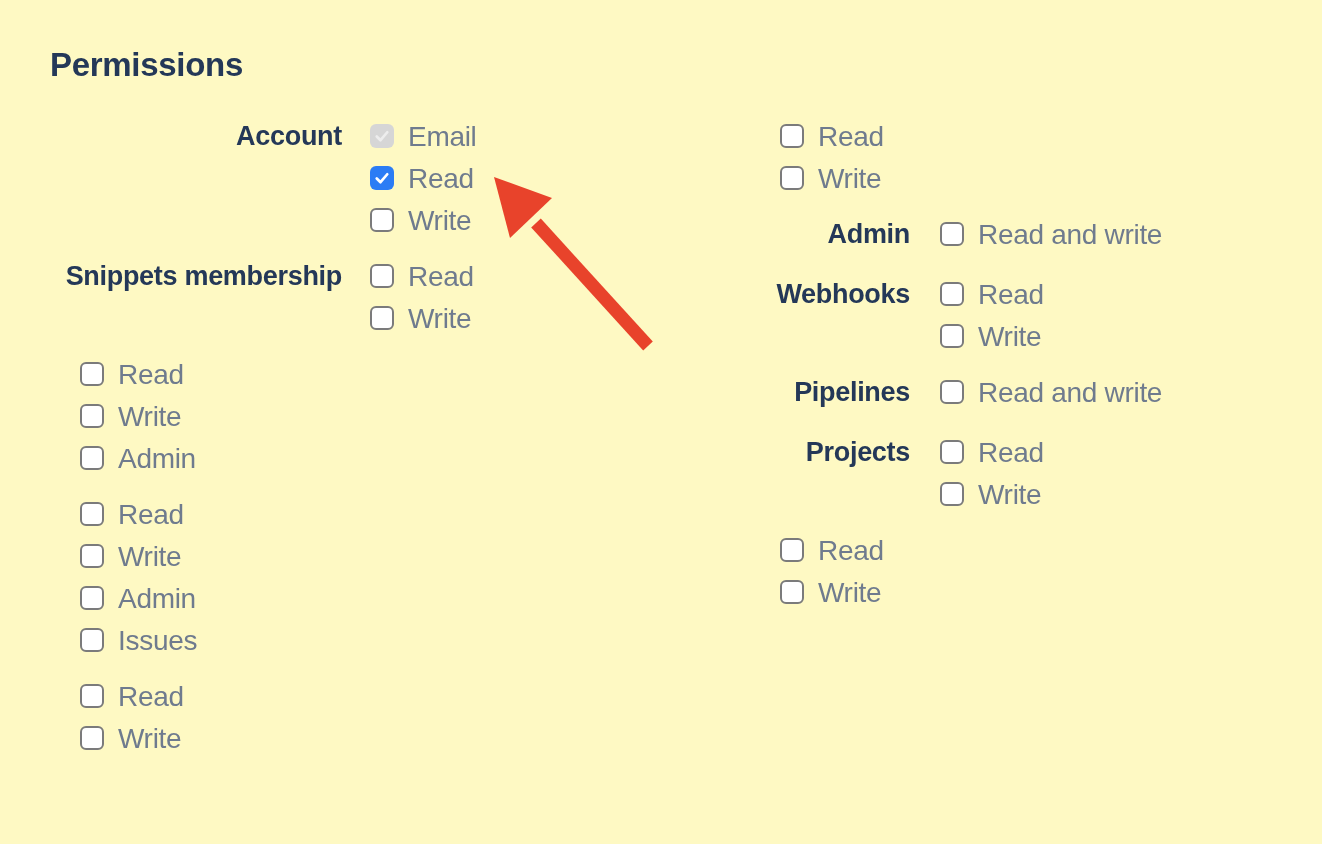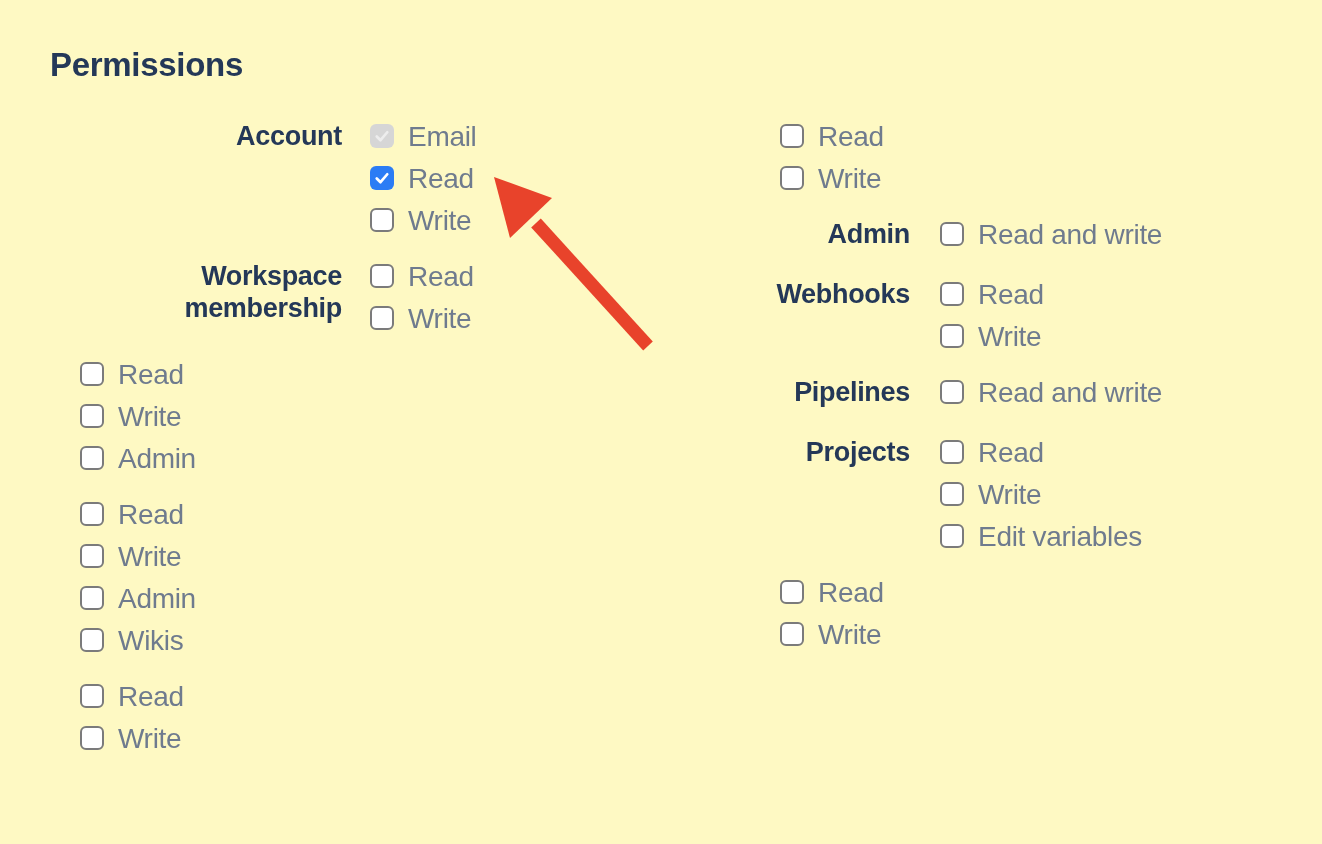--- a/index.html
+++ b/index.html
@@ -87,21 +87,21 @@
             </span>
             <span class="opt-label">Read</span>
           </label>
           <label class="opt-row">
             <span class="checkbox unchecked"></span>
             <span class="opt-label">Write</span>
           </label>
         </div>
       </div>
       <div class="group">
-        <div class="group-label">Workspace membership</div>
+        <div class="group-label">Snippets membership</div>
         <div class="options">
           <label class="opt-row">
             <span class="checkbox unchecked"></span>
             <span class="opt-label">Read</span>
           </label>
           <label class="opt-row">
             <span class="checkbox unchecked"></span>
             <span class="opt-label">Write</span>
           </label>
         </div>
@@ -131,21 +131,21 @@
           <label class="opt-row">
             <span class="checkbox unchecked"></span>
             <span class="opt-label">Write</span>
           </label>
           <label class="opt-row">
             <span class="checkbox unchecked"></span>
             <span class="opt-label">Admin</span>
           </label>
           <label class="opt-row">
             <span class="checkbox unchecked"></span>
-            <span class="opt-label">Wikis</span>
+            <span class="opt-label">Issues</span>
           </label>
         </div>
       </div>
       <div class="group">
         <div class="options">
           <label class="opt-row">
             <span class="checkbox unchecked"></span>
             <span class="opt-label">Read</span>
           </label>
           <label class="opt-row">
@@ -202,24 +202,20 @@
       <div class="group">
         <div class="group-label">Projects</div>
         <div class="options">
           <label class="opt-row">
             <span class="checkbox unchecked"></span>
             <span class="opt-label">Read</span>
           </label>
           <label class="opt-row">
             <span class="checkbox unchecked"></span>
             <span class="opt-label">Write</span>
-          </label>
-          <label class="opt-row">
-            <span class="checkbox unchecked"></span>
-            <span class="opt-label">Edit variables</span>
           </label>
         </div>
       </div>
       <div class="group">
         <div class="options">
           <label class="opt-row">
             <span class="checkbox unchecked"></span>
             <span class="opt-label">Read</span>
           </label>
           <label class="opt-row">

